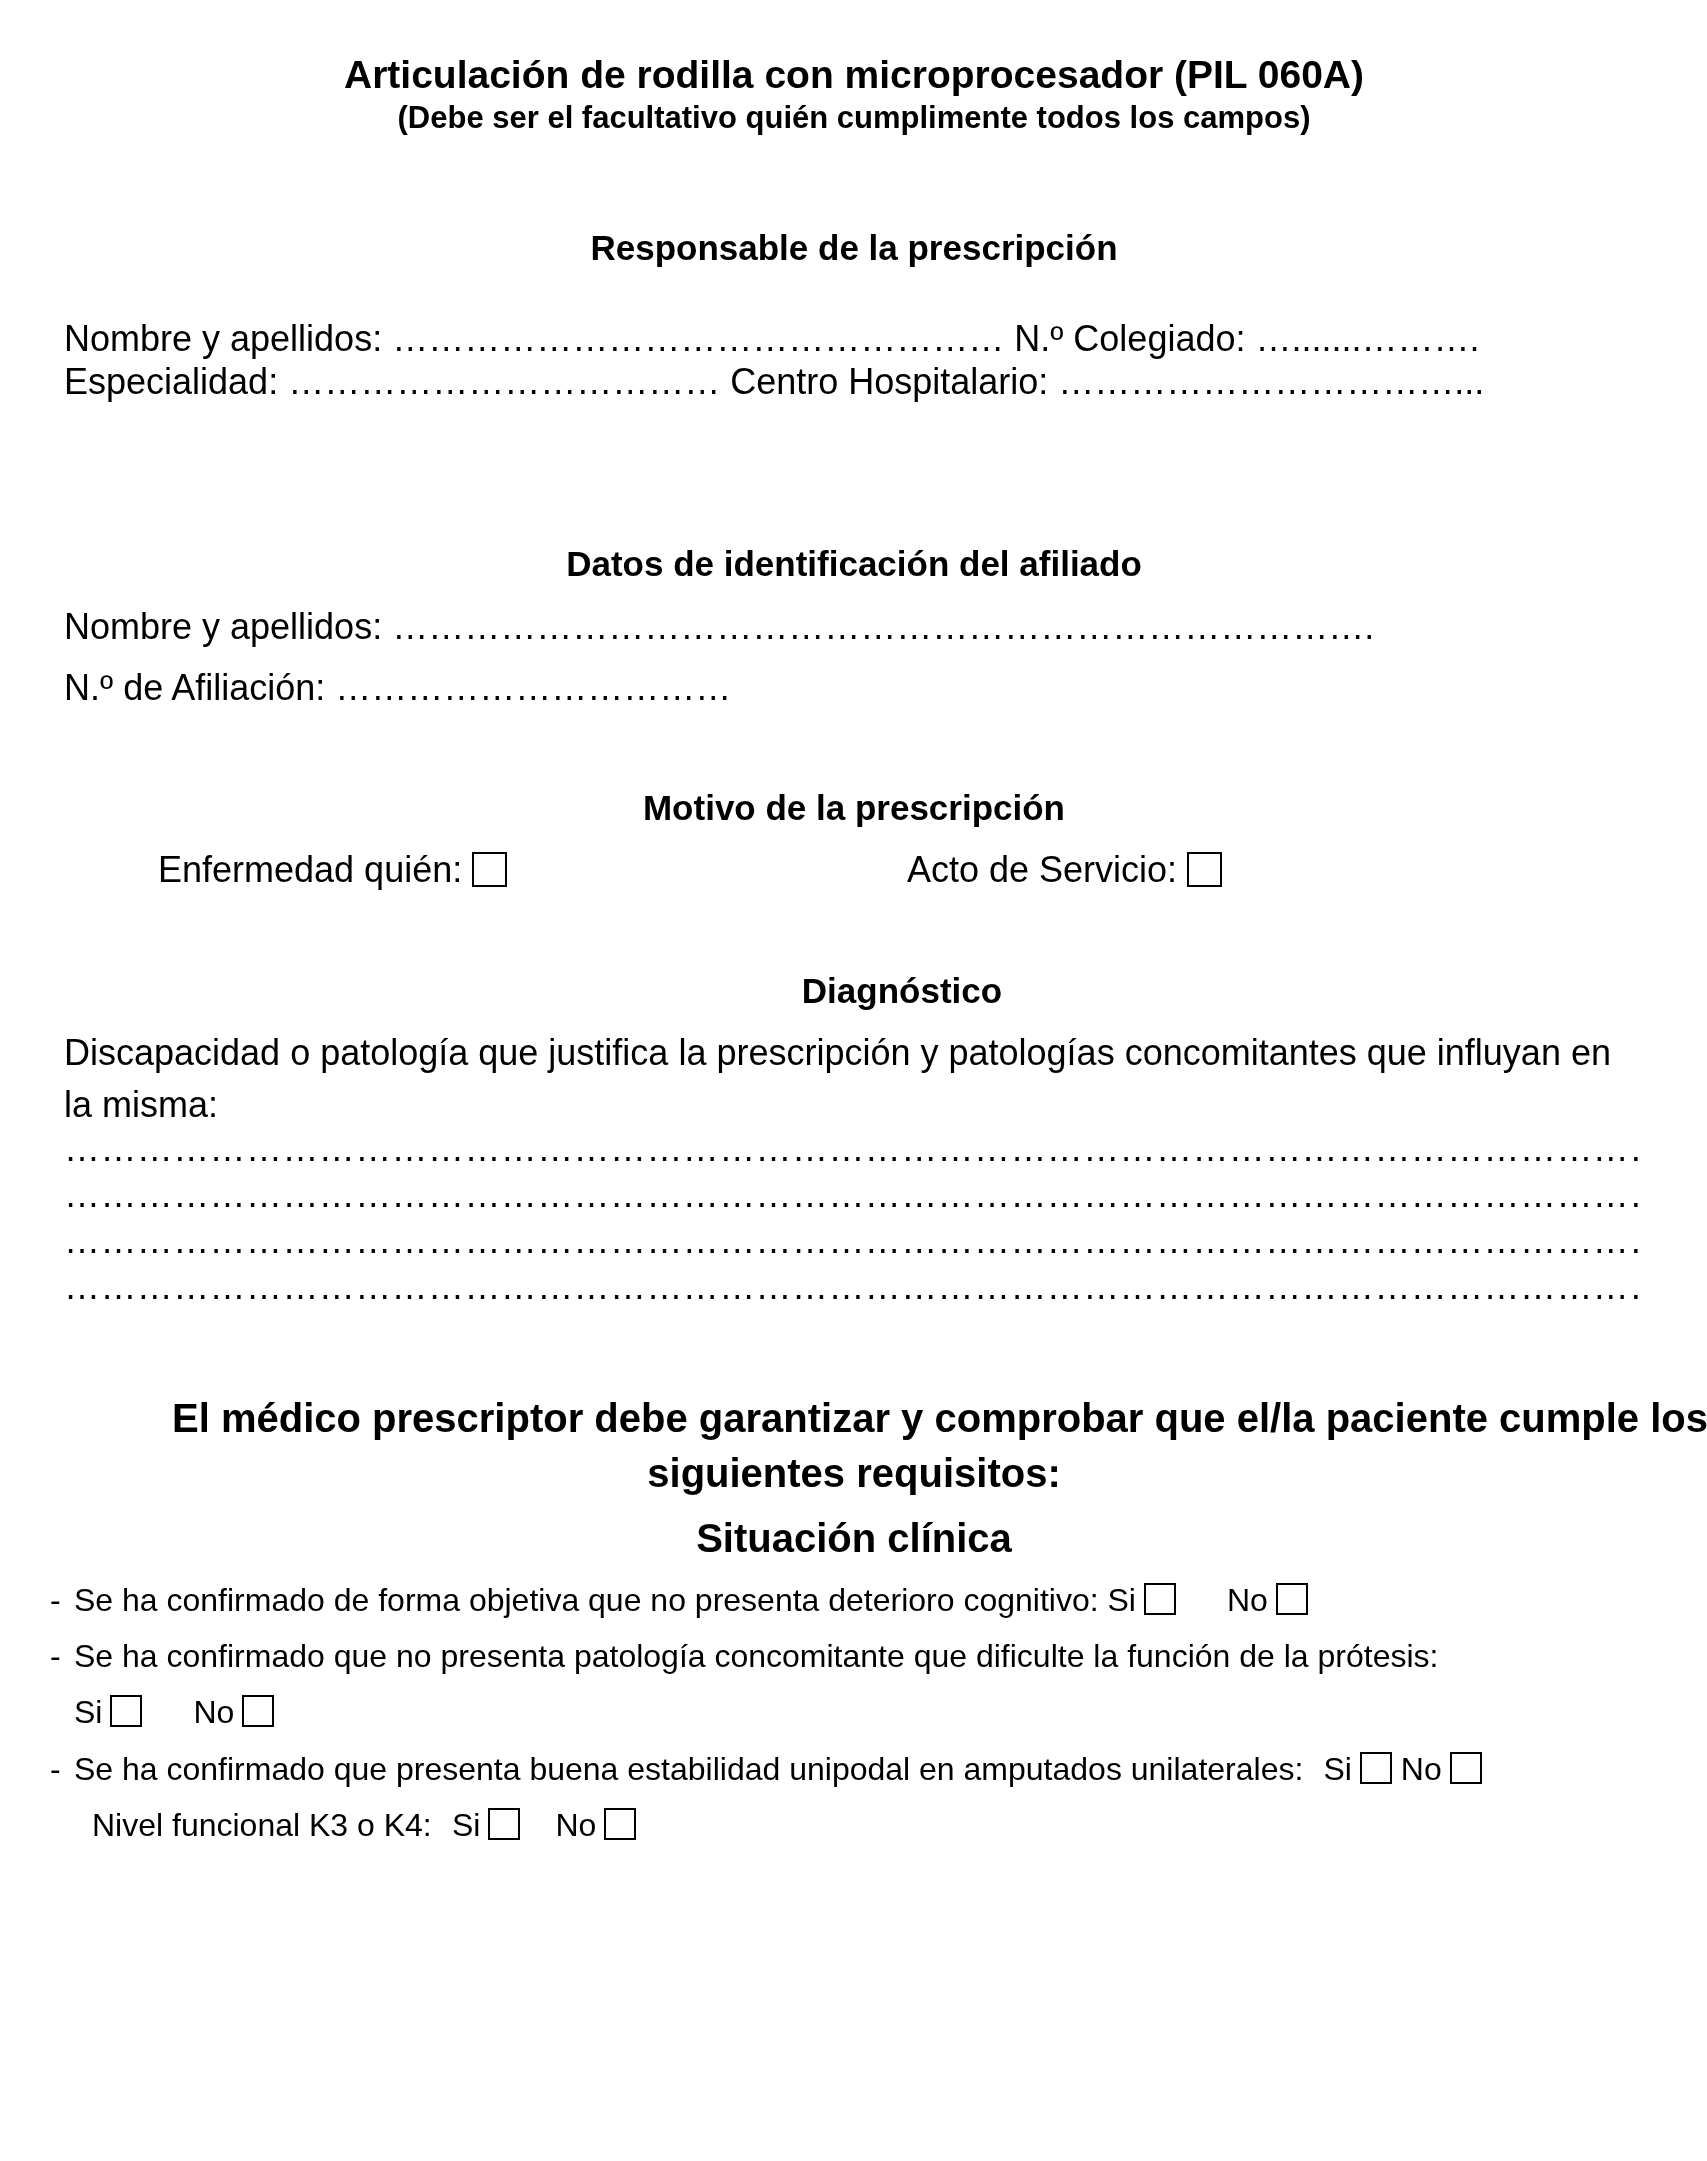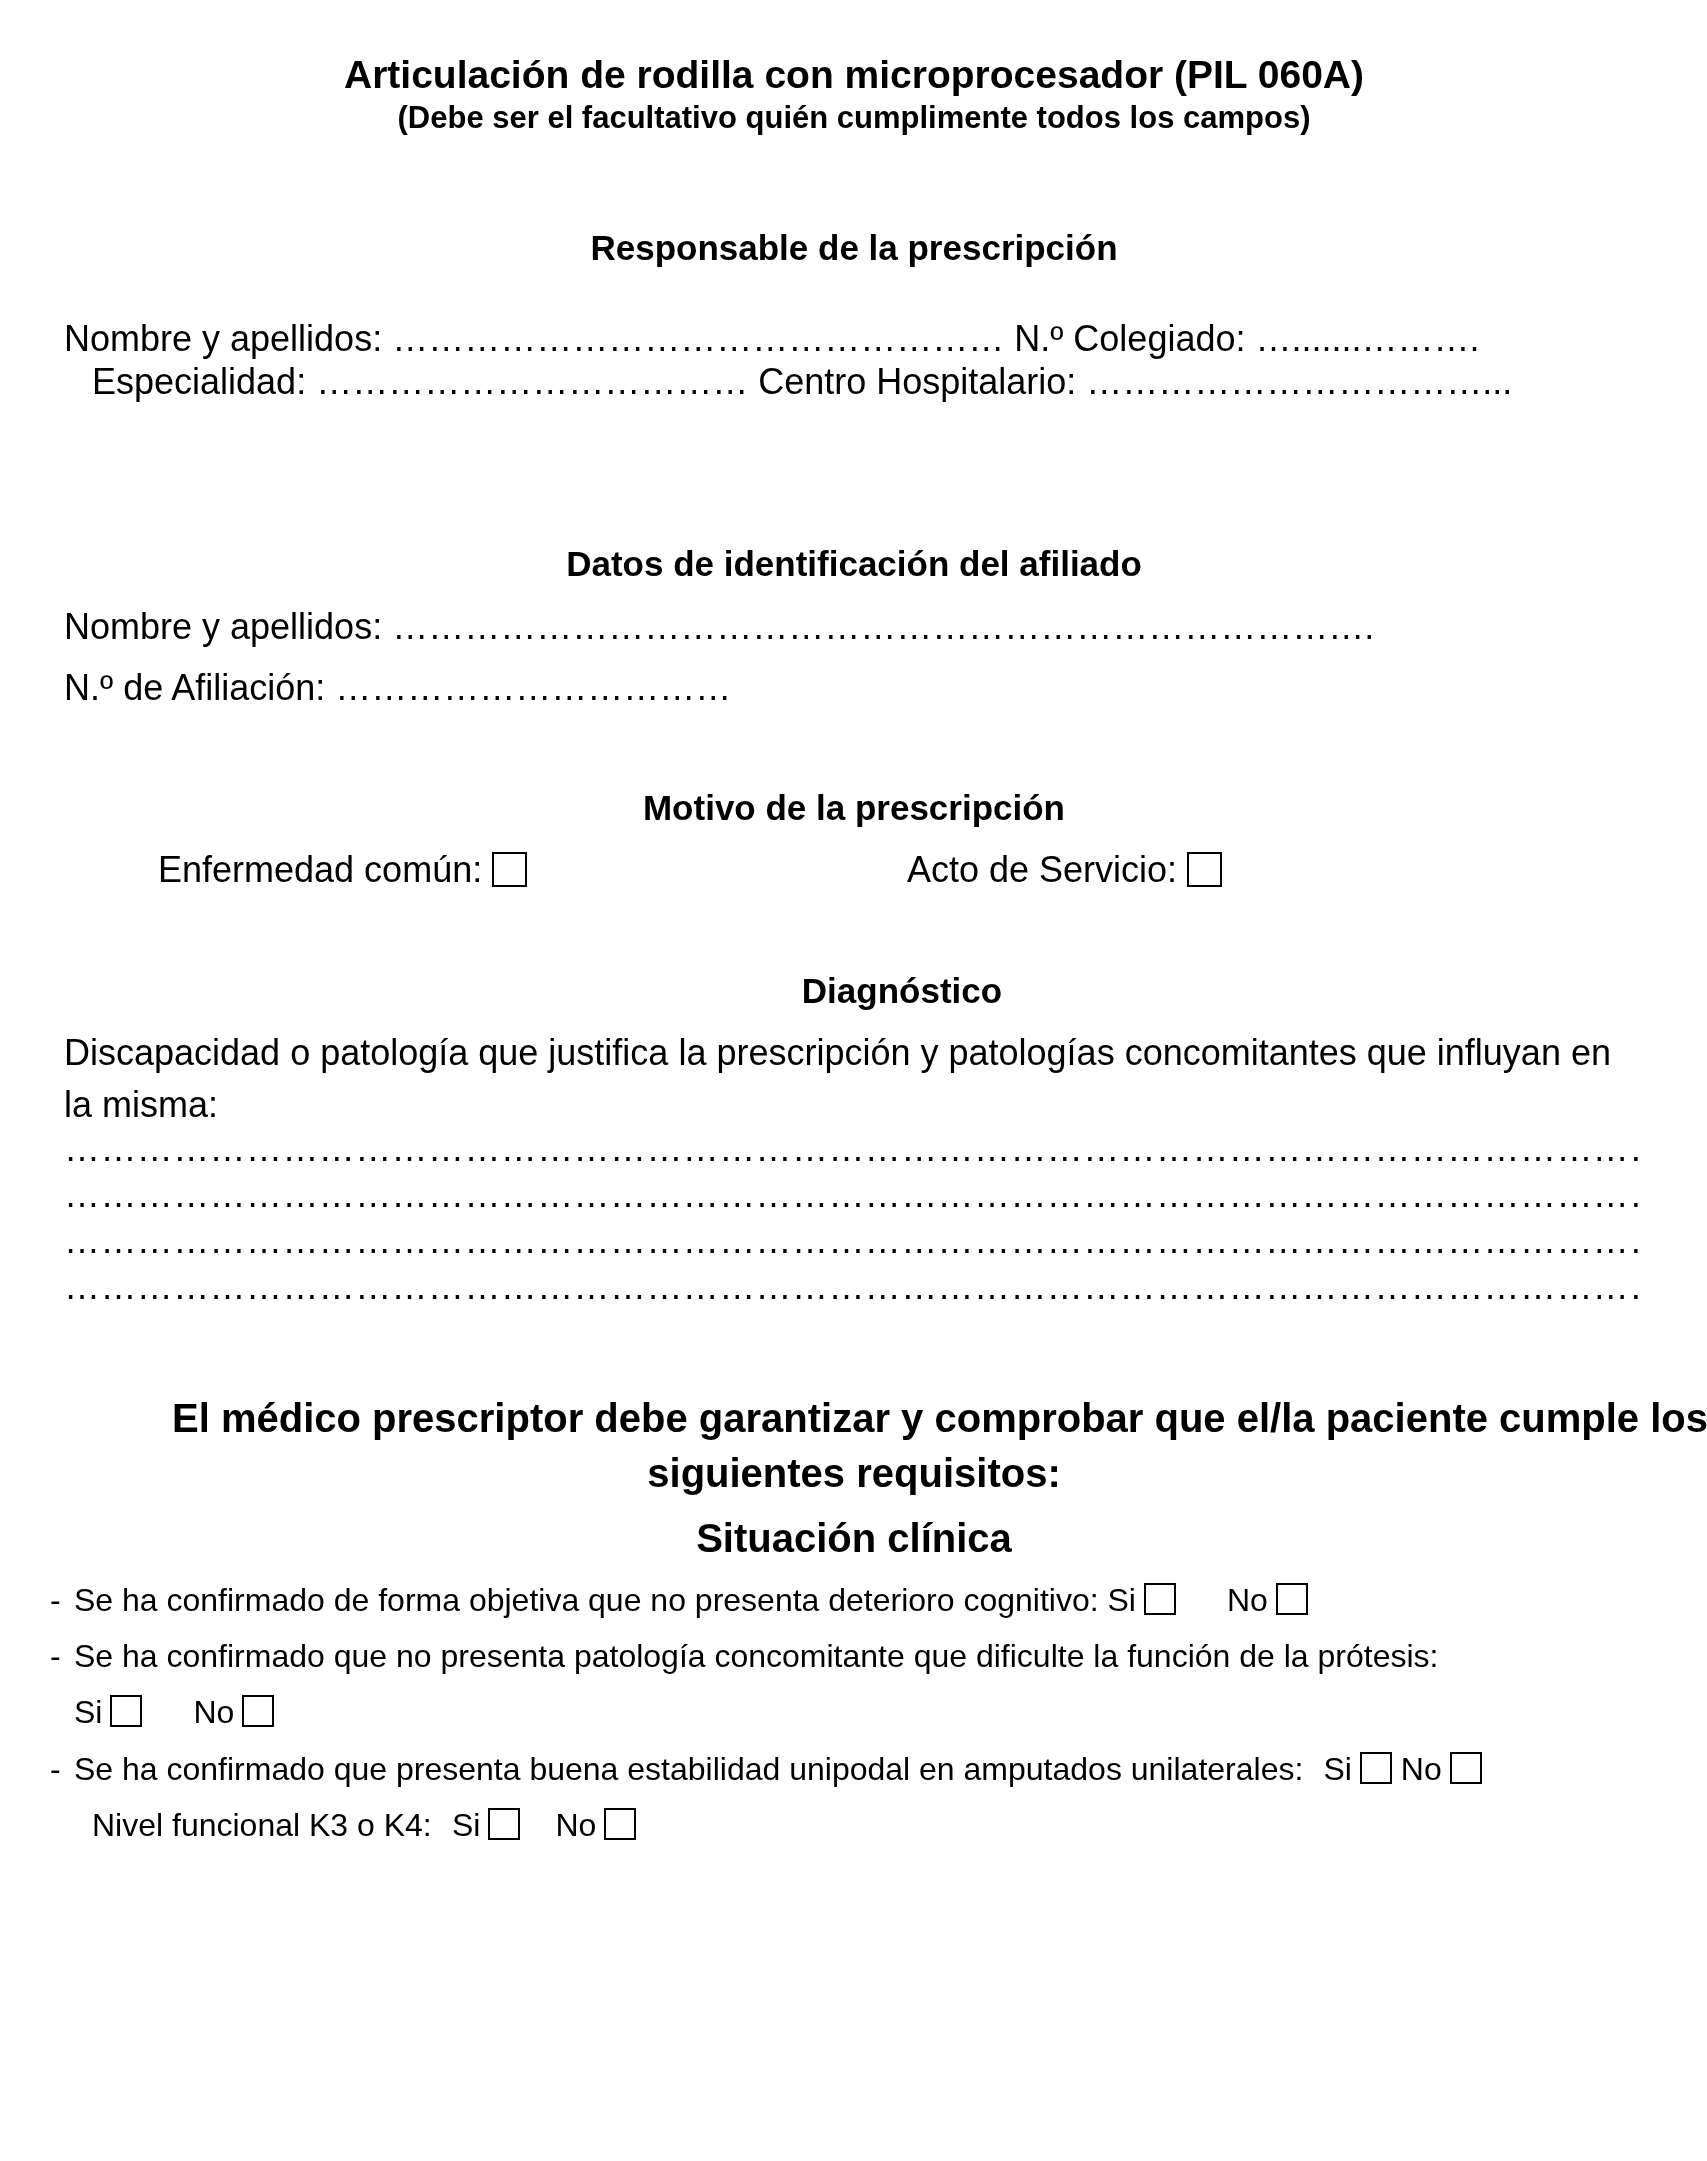--- a/index.html
+++ b/index.html
@@ -97,21 +97,21 @@
 
 <div class="abs center section-head" style="top:228px;">Responsable de la prescripción</div>
 
 <div class="abs field" style="top:301px;margin-top:17px;">
   <span>Nombre y apellidos:</span>
   <span class="dots">……………………………………………</span>
   <span>N.º Colegiado:</span>
   <span class="dots">….......……….</span>
 </div>
 
-<div class="abs field" style="top:361px;margin-left:28px;">
+<div class="abs field" style="top:361px;">
   <span>Especialidad:</span>
   <span class="dots">………………………………</span>
   <span>Centro Hospitalario:</span>
   <span class="dots">……………………………...</span>
 </div>
 
 <div class="abs center section-head" style="top:544px;">Datos de identificación del afiliado</div>
 
 <div class="abs field" style="top:606px;">
   <span>Nombre y apellidos:</span>
@@ -119,21 +119,21 @@
 </div>
 
 <div class="abs field" style="top:667px;">
   <span>N.º de Afiliación:</span>
   <span class="dots">……………………………</span>
 </div>
 
 <div class="abs center section-head" style="top:788px;">Motivo de la prescripción</div>
 
 <div class="abs field" style="top:849px; left:158px;">
-  <span>Enfermedad común:</span><span class="chk"></span>
+  <span>Enfermedad quién:</span><span class="chk"></span>
 </div>
 
 <div class="abs field" style="top:849px; left:907px;">
   <span>Acto de Servicio:</span><span class="chk"></span>
 </div>
 
 <div class="abs section-head" style="top:971px; left:0; width:1804px; text-align:center;">Diagnóstico</div>
 
 <div class="abs field" style="top:1032px;">Discapacidad o patología que justifica la prescripción y patologías concomitantes que influyan en</div>
 <div class="abs field" style="top:1084px;">la misma:</div>

